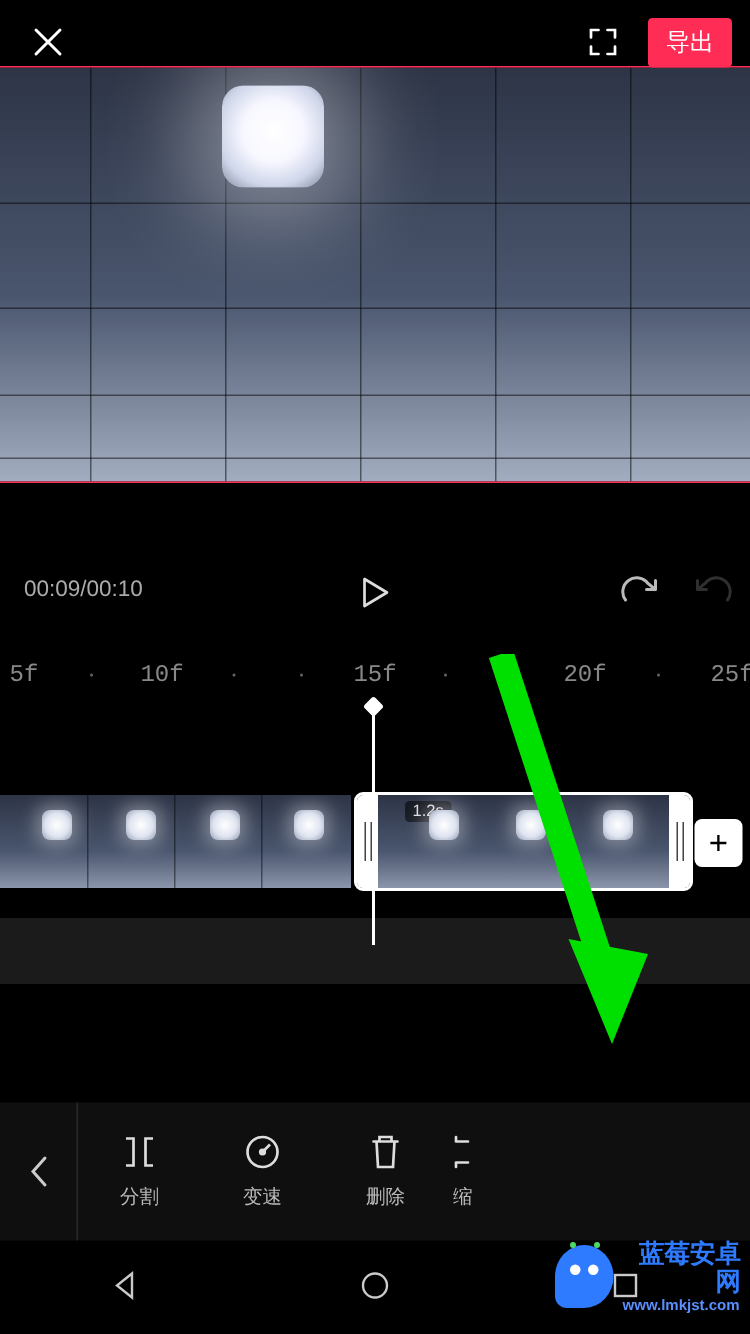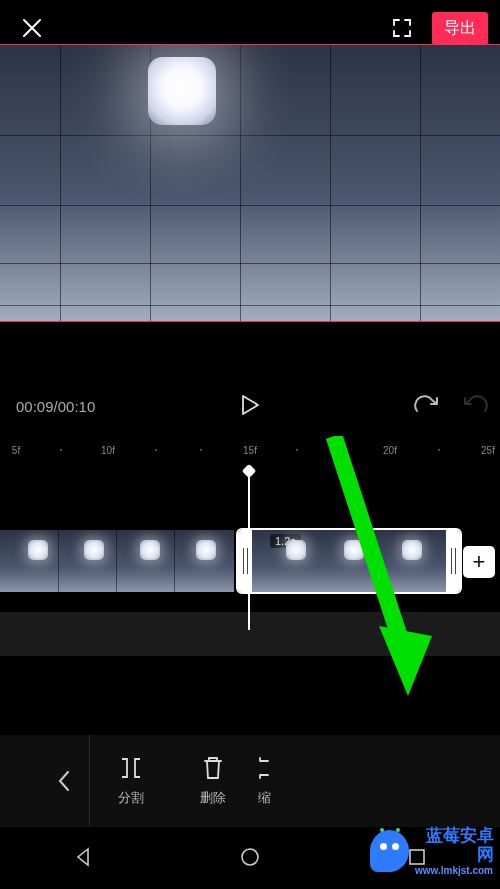--- a/index.html
+++ b/index.html
@@ -13,28 +13,28 @@
   .export-btn { background: #ff2d55; color: #fff; border: none; border-radius: 3px; padding: 6px 12px; font-size: 16px; cursor: pointer; }
 
   
   .preview { position: absolute; top: 44px; left: 0; right: 0; height: 278px; border: 1.5px solid #ff2d55; border-left: none; border-right: none; background: linear-gradient(#2d3446 0%, #4a566e 55%, #a3adc0 100%); overflow: hidden; }
   .grid { position: absolute; inset: 0; }
   .gv { position: absolute; top: 0; bottom: 0; width: 1px; background: rgba(0,0,0,.5); }
   .gh { position: absolute; left: 0; right: 0; height: 1px; background: rgba(0,0,0,.5); }
   .light { position: absolute; left: 148px; top: 12px; width: 68px; height: 68px; border-radius: 14px; background: radial-gradient(circle at 50% 45%, #fff 0%, #f7f7ff 40%, #cfd6ea 72%, #818aa0 100%); box-shadow: 0 0 60px 20px rgba(255,255,255,.4); }
 
   
-  .playbar { position: absolute; top: 384px; left: 0; right: 0; height: 44px; display: flex; align-items: center; padding: 0 16px; color: #aaa; font-size: 15px; }
+  .playbar { position: absolute; top: 384px; left: 0; right: 0; height: 44px; display: flex; align-items: flex-start; padding: 0 16px; color: #aaa; font-size: 15px; }
   .time { flex: 0 0 120px; }
   .play { position: absolute; left: 50%; transform: translateX(-50%); cursor: pointer; }
   .undo-redo { position: absolute; right: 12px; display: flex; gap: 22px; align-items: center; }
   .undo-redo span { cursor: pointer; }
 
   
-  .ruler { position: absolute; top: 436px; left: 0; right: 16px; height: 28px; display: flex; align-items: center; color: #888; font-size: 10px; }
+  .ruler { position: absolute; top: 436px; left: 0; right: 16px; height: 28px; display: flex; align-items: center; color: #888; font-size: 16px; font-family: Liberation Mono, monospace; }
   .tick-lbl { position: absolute; transform: translateX(-50%); }
   .tick-dot { position: absolute; width: 2px; height: 2px; background: #666; border-radius: 50%; top: 13px; }
 
   
   .track { position: absolute; top: 530px; left: 0; right: 0; height: 64px; }
   .clip { position: absolute; top: 0; height: 62px; background: linear-gradient(#2d3446 0%, #4a566e 60%, #8b95ab 100%); display: flex; overflow: hidden; border-radius: 0; }
   .clip.selected { outline: 2px solid #fff; border-radius: 4px; }
   .clip .handle { width: 14px; background: #fff; display: flex; align-items: center; justify-content: center; }
   .clip .handle::before { content:""; display:block; width:3px; height:26px; border-left:1.5px solid #444; border-right:1.5px solid #444; }
   .thumbs { flex: 1; position: relative; }
@@ -46,21 +46,21 @@
   .playhead { position: absolute; top: 470px; left: 248px; width: 2px; height: 160px; background: #fff; z-index: 4; }
   .playhead::before { content:""; position:absolute; top:-4px; left:-4px; width:10px; height:10px; background:#fff; border-radius:2px; transform: rotate(45deg); }
 
   
   .overlay-track { position: absolute; top: 612px; left: 0; right: 0; height: 44px; background: #1b1b1b; }
 
   
   .arrow { position: absolute; left: 324px; top: 436px; width: 110px; height: 270px; pointer-events: none; z-index: 6; }
 
   
-  .toolbar { position: absolute; left: 0; right: 0; bottom: 62px; height: 92px; background: #0f0f0f; display: flex; align-items: center; padding-left: 38px; }
+  .toolbar { position: absolute; left: 0; right: 0; bottom: 62px; height: 92px; background: #0f0f0f; display: flex; align-items: center; }
   .back-btn { width: 52px; height: 92px; display: flex; align-items: center; justify-content: center; border-right: 1px solid #2a2a2a; cursor: pointer; }
   .tools { flex: 1; display: flex; overflow: hidden; }
   .tool { flex: 0 0 82px; display: flex; flex-direction: column; align-items: center; justify-content: center; gap: 8px; cursor: pointer; color: #ddd; }
   .tool:last-child { flex: 0 0 40px; align-items: flex-start; padding-left: 4px;}
   .tool .ticon { height: 26px; display: flex; align-items: center; }
   .tool .tlabel { font-size: 13px; color: #bbb; }
 
   
   .sysnav { position: absolute; left: 0; right: 0; bottom: 0; height: 60px; background: #000; display: flex; align-items: center; justify-content: space-around; }
   .sysnav span { cursor: pointer; opacity: .85; }
@@ -187,20 +187,30 @@
     <div class="tool">
       <span class="ticon">
         <svg width="26" height="24" viewBox="0 0 26 24" stroke="#ddd" stroke-width="1.8" fill="none">
             <path d="M4 3 H9 V21 H4 M22 3 H17 V21 H22"></path>
           </svg>
       </span>
       <span class="tlabel">分割</span>
     </div>
     <div class="tool">
       <span class="ticon">
+        <svg width="26" height="26" viewBox="0 0 26 26" stroke="#ddd" stroke-width="1.8" fill="none">
+            <circle cx="13" cy="13" r="10"></circle>
+            <path d="M13 13 L18 8"></path>
+            <circle cx="13" cy="13" r="1.5" fill="#ddd"></circle>
+          </svg>
+      </span>
+      <span class="tlabel">变速</span>
+    </div>
+    <div class="tool">
+      <span class="ticon">
         <svg width="24" height="26" viewBox="0 0 24 26" stroke="#ddd" stroke-width="1.8" fill="none" stroke-linecap="round">
             <path d="M4 6 H20 M8 6 V3 H16 V6 M6 6 L7 23 H17 L18 6"></path>
           </svg>
       </span>
       <span class="tlabel">删除</span>
     </div>
     <div class="tool">
       <span class="ticon">
         <svg width="20" height="26" viewBox="0 0 20 26" stroke="#ddd" stroke-width="1.8" fill="none" stroke-linecap="round">
             <path d="M2 6 H10 M2 6 V3 M2 20 H10 M2 20 V23"></path>

